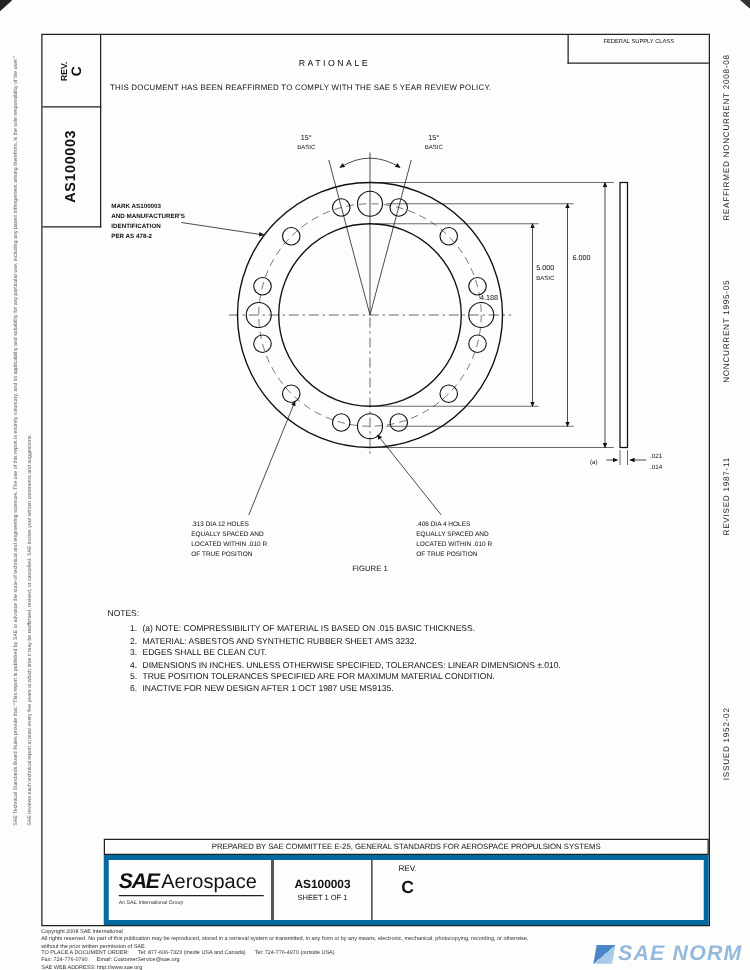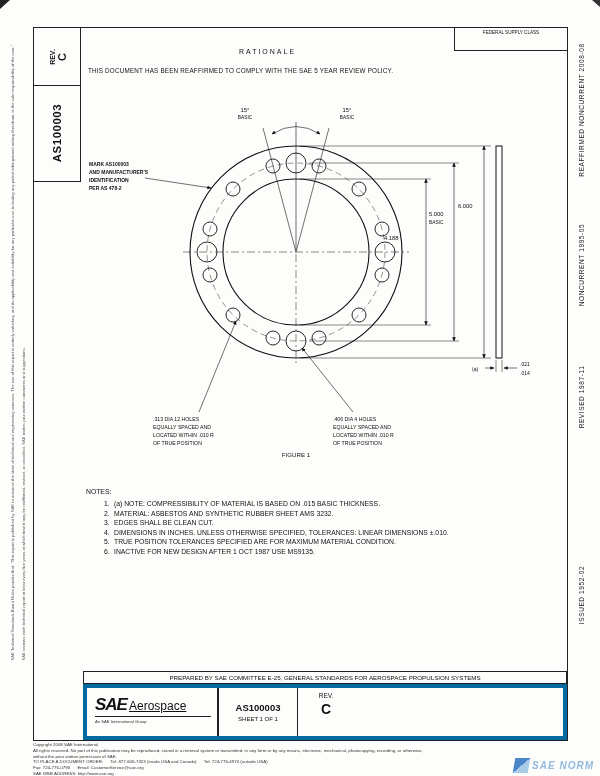--- a/index.html
+++ b/index.html
@@ -47,21 +47,21 @@
   .note-text{flex:1;}
   
   .prepared{position:absolute;left:49px;top:643px;width:484px;height:13px;border:1px solid #222;
             box-sizing:border-box;text-align:center;font-size:6.2px;line-height:11px;}
   
   .tblock{position:absolute;left:49px;top:656px;width:484px;height:56px;border:4px solid #0369a1;
           box-sizing:border-box;display:flex;}
   .tb-logo{width:131px;flex:none;border-right:1px solid #222;padding:7px 6px 0 8px;box-sizing:border-box;}
   .logo-row{display:flex;align-items:baseline;}
   .logo-sae{font-size:17px;font-weight:bold;font-style:italic;letter-spacing:-1px;}
-  .logo-aero{font-size:12px;margin-left:2px;text-decoration:underline;}
+  .logo-aero{font-size:16px;margin-left:2px;}
   .logo-line{height:1px;background:#222;margin-top:1px;}
   .logo-tag{font-size:4.2px;margin-top:2px;color:#333;}
   .tb-center{flex:1;display:flex;flex-direction:column;}
   .tb-std{height:14px;border-bottom:1px solid #222;text-align:center;font-size:8.5px;
           font-weight:bold;letter-spacing:1px;line-height:14px;}
   .tb-title{flex:1;display:flex;flex-direction:column;align-items:center;justify-content:center;
             font-size:7px;line-height:9px;text-align:center;}
   .tb-num{width:78px;flex:none;border-left:1px solid #222;border-right:1px solid #222;
           display:flex;flex-direction:column;align-items:center;justify-content:center;}
   .tb-docnum{font-size:9.5px;font-weight:bold;}
@@ -71,21 +71,21 @@
   .tb-revlabel{font-size:6.5px;}
   .tb-revvalue{font-size:14px;font-weight:bold;margin-top:2px;}
   
   .smallprint{position:absolute;left:33px;top:742px;width:530px;font-size:4.4px;line-height:5.8px;
               color:#333;}
   .pre{white-space:pre;}
   
   .watermark{position:absolute;right:6px;bottom:3px;display:flex;align-items:center;}
   .wm-emblem{display:inline-block;width:15px;height:15px;margin-right:3px;
              background:linear-gradient(135deg,#4a86c8 50%,#a8cbe8 50%);transform:skewX(-10deg);}
-  .wm-text{font-size:10px;font-weight:bold;font-style:italic;color:#93b9dd;letter-spacing:1px;}
+  .wm-text{font-size:17px;font-weight:bold;font-style:italic;color:#93b9dd;letter-spacing:1px;}
 </style>
 </head>
 <body>
 
 <div class="page">
 
   <div class="corner-tl"></div>
   <div class="corner-tr"></div>
 
   <div class="legal legal1">SAE Technical Standards Board Rules provide that: "This report is published by SAE to advance the state of technical and engineering sciences. The use of this report is entirely voluntary, and its applicability and suitability for any particular use, including any patent infringement arising therefrom, is the sole responsibility of the user."</div>

